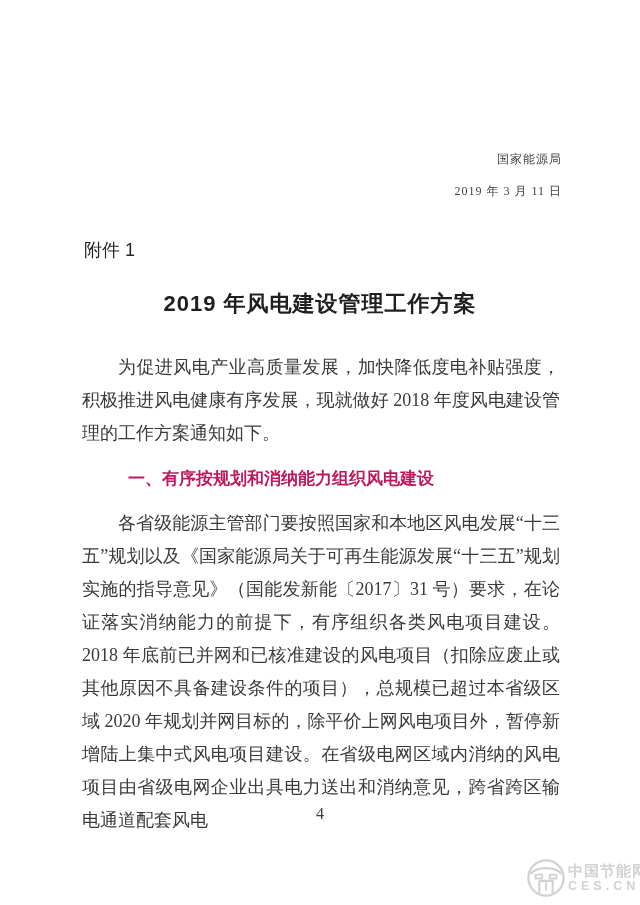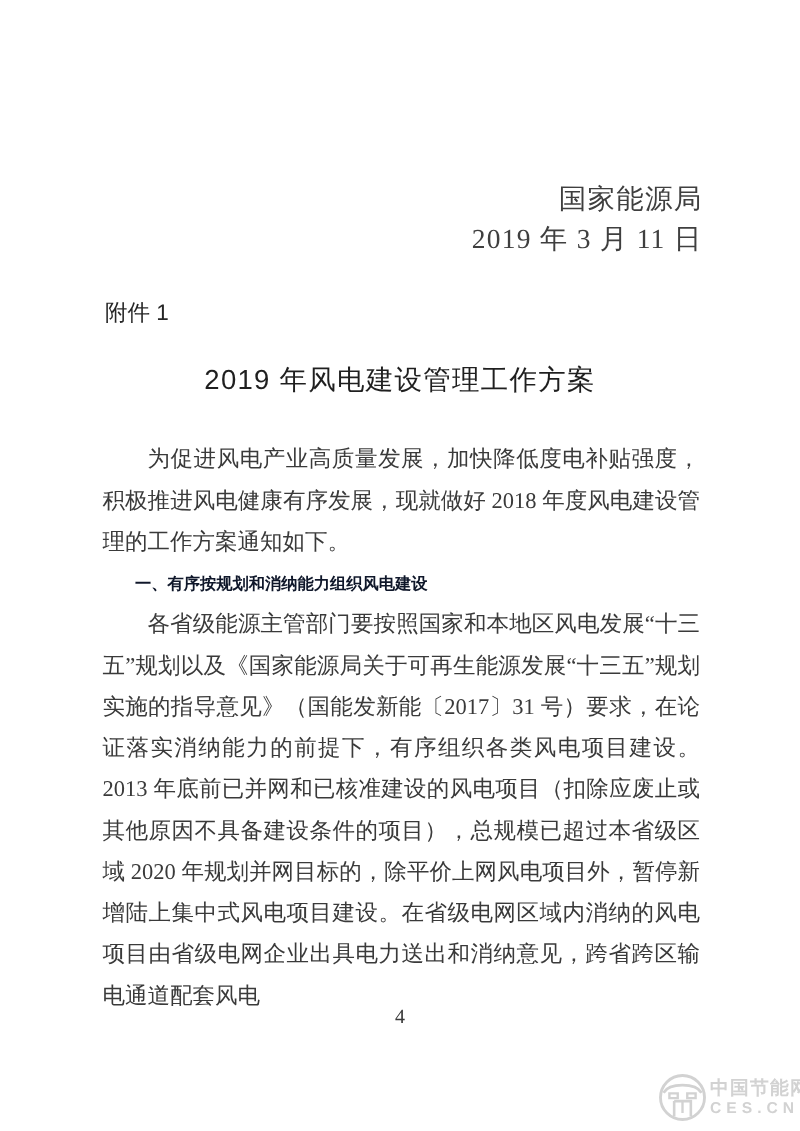--- a/index.html
+++ b/index.html
@@ -24,21 +24,21 @@
     text-align: center;
     font-size: 18px;
     letter-spacing: 1.5px;
     color: #3f3f3f;
   }
   .signoff {
     position: absolute;
     top: 143px;
     right: 78px;
     text-align: right;
-    font-size: 22px;
+    font-size: 12px;
     line-height: 32px;
     letter-spacing: 1px;
     color: #3f3f3f;
   }
   .attachment {
     position: absolute;
     top: 238px;
     left: 84px;
     font-family: "Liberation Sans", sans-serif;
     font-weight: normal;
@@ -46,48 +46,48 @@
     color: #262626;
   }
   .main-title {
     position: absolute;
     top: 289px;
     left: 0;
     width: 100%;
     margin: 0;
     text-align: center;
     font-family: "Liberation Sans", sans-serif;
-    font-weight: normal;
+    font-weight: bold;
     font-size: 22px;
     letter-spacing: 1px;
     color: #1f1f1f;
   }
   .body-block {
     position: absolute;
     top: 351px;
     left: 82px;
     width: 478px;
     font-size: 18px;
     line-height: 33px;
     text-align: justify;
     text-justify: inter-character;
     color: #3a3a3a;
   }
   .body-block p {
     margin: 0;
     text-indent: 2em;
   }
   .section-heading {
-    margin: 0;
+    margin: 12px;
     text-indent: 2em;
     font-family: "Liberation Sans", sans-serif;
     font-weight: bold;
-    font-size: 13px;
+    font-size: 17px;
     line-height: 33px;
-    color: #0f172a;
+    color: #be185d;
     text-align: left;
   }
   .page-number {
     position: absolute;
     top: 805px;
     left: 0;
     width: 100%;
     text-align: center;
     font-size: 16px;
     color: #3a3a3a;
@@ -136,21 +136,21 @@
     <div>2019 年 3 月 11 日</div>
   </div>
 
   <div class="attachment">附件 1</div>
 
   <h1 class="main-title">2019 年风电建设管理工作方案</h1>
 
   <div class="body-block">
     <p>为促进风电产业高质量发展，加快降低度电补贴强度，积极推进风电健康有序发展，现就做好 2018 年度风电建设管理的工作方案通知如下。</p>
     <h2 class="section-heading">一、有序按规划和消纳能力组织风电建设</h2>
-    <p>各省级能源主管部门要按照国家和本地区风电发展“十三五”规划以及《国家能源局关于可再生能源发展“十三五”规划实施的指导意见》（国能发新能〔2017〕31 号）要求，在论证落实消纳能力的前提下，有序组织各类风电项目建设。2013 年底前已并网和已核准建设的风电项目（扣除应废止或其他原因不具备建设条件的项目），总规模已超过本省级区域 2020 年规划并网目标的，除平价上网风电项目外，暂停新增陆上集中式风电项目建设。在省级电网区域内消纳的风电项目由省级电网企业出具电力送出和消纳意见，跨省跨区输电通道配套风电</p>
+    <p>各省级能源主管部门要按照国家和本地区风电发展“十三五”规划以及《国家能源局关于可再生能源发展“十三五”规划实施的指导意见》（国能发新能〔2017〕31 号）要求，在论证落实消纳能力的前提下，有序组织各类风电项目建设。2018 年底前已并网和已核准建设的风电项目（扣除应废止或其他原因不具备建设条件的项目），总规模已超过本省级区域 2020 年规划并网目标的，除平价上网风电项目外，暂停新增陆上集中式风电项目建设。在省级电网区域内消纳的风电项目由省级电网企业出具电力送出和消纳意见，跨省跨区输电通道配套风电</p>
   </div>
 
   <div class="page-number">4</div>
 
   <div class="watermark">
     <svg class="logo" viewBox="0 0 42 42">
       <g fill="none" stroke="#d2d2d2" stroke-width="2.4">
         <circle cx="21" cy="21" r="18.5"></circle>
         <path d="M5 17 C 10 8.5, 32 8.5, 37 17"></path>
         <path d="M10 17.5 h7 v4 h-7 z" stroke-width="2"></path>

